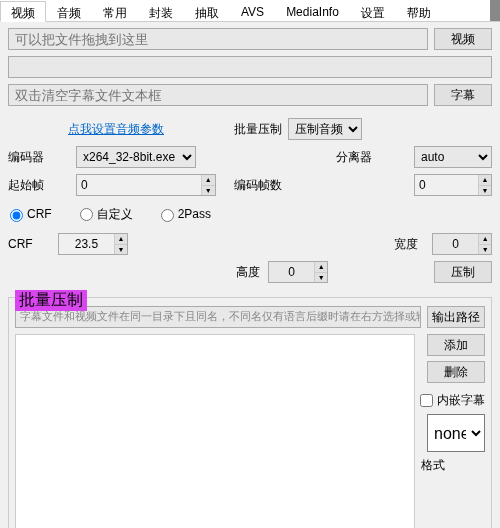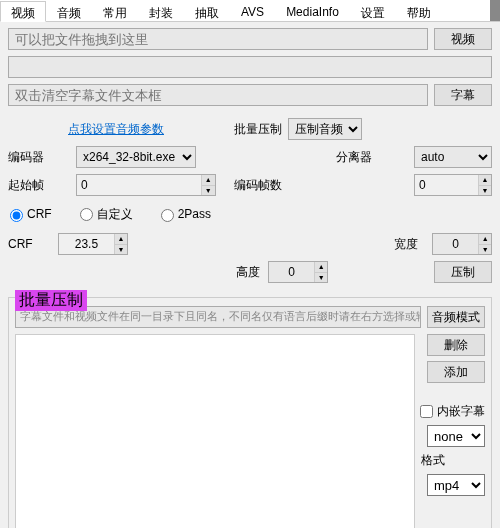--- a/index.html
+++ b/index.html
@@ -9,21 +9,21 @@
 .tab{padding:3px 10px;border:1px solid transparent;cursor:pointer;position:relative;top:1px}
 .tab.active{border:1px solid #ccc;border-bottom:1px solid #fff;background:#fff}
 .main{padding:6px 8px;display:flex;flex-direction:column;gap:6px}
 .row{display:flex;align-items:center;gap:6px}
 .input-text{flex:1;height:22px;border:1px solid #aaa;padding:2px 6px;background:#fff;color:#888}
 .input-text.gray{background:#e8e8e8}
 .btn{width:58px;height:22px;background:#e1e1e1;border:1px solid #adadad;cursor:pointer;font-size:12px;text-align:center;line-height:20px}
 .link{color:#06c;text-decoration:underline;cursor:pointer}
 .label{white-space:nowrap}
 .select{height:22px;border:1px solid #aaa;background:#e8e8e8;font-size:12px;padding:0 2px}
-.combo{height:22px;border:1px solid #7a7a7a;background:#fff;font-size:13px;padding:0 2px}
+.combo{height:38px;border:1px solid #7a7a7a;background:#fff;font-size:16px;padding:0 2px}
 .spinner-wrap{display:flex;align-items:stretch;height:22px;border:1px solid #aaa}
 .spinner-wrap.gray{background:#e8e8e8}
 .spinner-input{border:0;width:100%;text-align:center;background:transparent;font-size:12px}
 .spinner-btns{display:flex;flex-direction:column;width:16px;border-left:1px solid #ccc}
 .spinner-btns div{flex:1;background:#e1e1e1;border-bottom:1px solid #ccc;font-size:7px;text-align:center;line-height:9px;cursor:pointer}
 .spinner-btns div:last-child{border-bottom:0}
 .radio-row{display:flex;gap:28px;align-items:center;padding:4px 2px}
 input[type=radio],input[type=checkbox]{margin-right:4px;vertical-align:middle}
 .fieldset{border:1px solid #ccc;padding:8px 6px 6px;position:relative;margin-top:8px}
 .fieldset .legend{position:absolute;top:-8px;left:6px;background:#d946ef;padding:0 4px;font-size:16px}
@@ -145,32 +145,31 @@
         </div>
     </div>
     <span style="width:90px"></span>
     <div class="btn">压制</div>
   </div>
 
   <div class="fieldset">
     <span class="legend">批量压制</span>
     <div class="batch-row">
       <div class="batch-input">字幕文件和视频文件在同一目录下且同名，不同名仅有语言后缀时请在右方选择或输入</div>
-      <div class="btn">音频模式</div>
+      <div class="btn">输出路径</div>
     </div>
     <div class="batch-body" style="margin-top:6px">
       <div class="batch-list"></div>
       <div class="side-col">
+        <div class="btn">添加</div>
         <div class="btn">删除</div>
-        <div class="btn">添加</div>
-        <label style="margin-top:15px">
+        <label style="margin-top:4px">
             <input type="checkbox" style="">
             <span>内嵌字幕</span>
           </label>
         <select class="combo"><option>none</option></select>
         <span class="label" style="align-self:flex-start">格式</span>
-        <select class="combo"><option>mp4</option></select>
         <div class="spacer-v"></div>
 
       </div>
     </div>
   </div>
 </div>
 
 </body></html>

